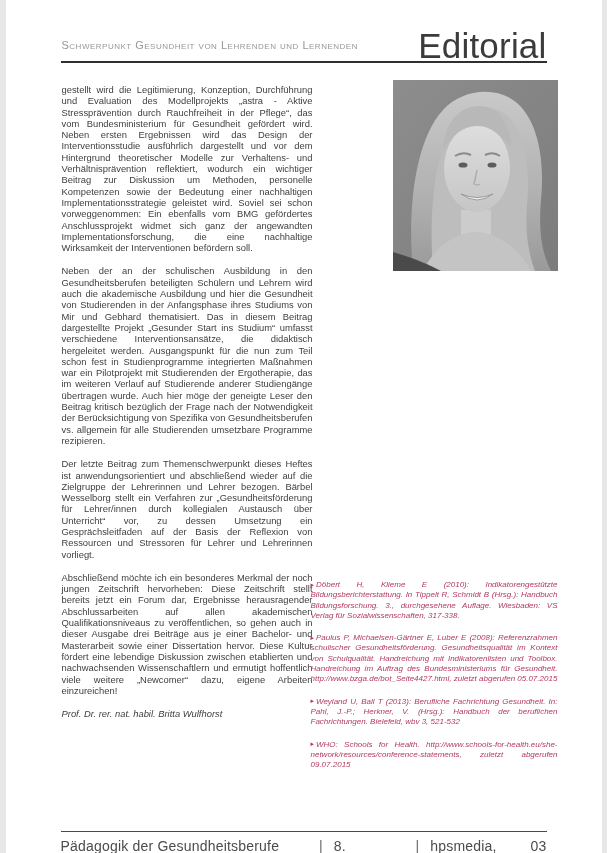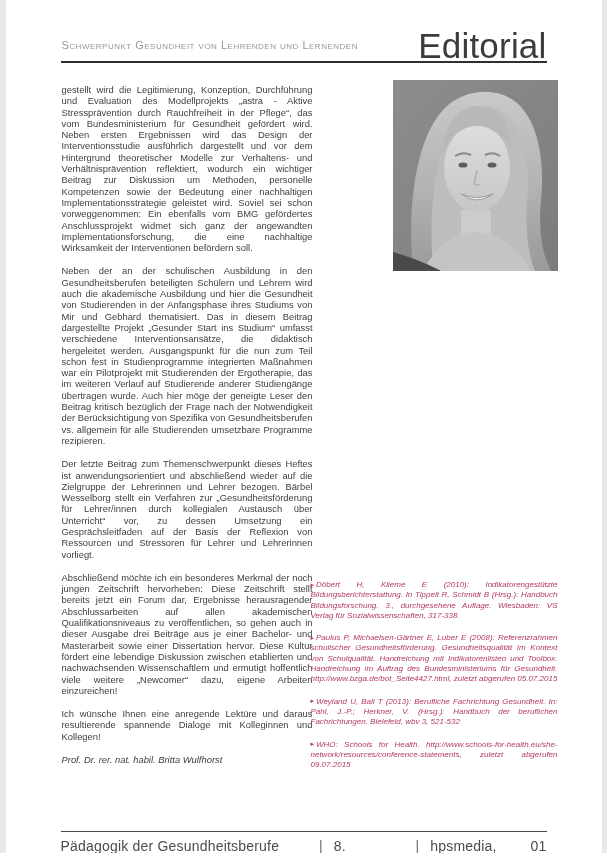--- a/index.html
+++ b/index.html
@@ -62,21 +62,20 @@
 
   <div class="kicker">Schwerpunkt Gesundheit von Lehrenden und Lernenden</div>
   <div class="page-title">Editorial</div>
   <div class="header-rule"></div>
 
   <div class="article">
     <p>gestellt wird die Legitimierung, Konzeption, Durchführung und Evaluation des Modellprojekts „astra - Aktive Stressprävention durch Rauchfreiheit in der Pflege“, das vom Bundesministerium für Gesundheit gefördert wird. Neben ersten Ergebnissen wird das Design der Interventionsstudie ausführlich dargestellt und vor dem Hintergrund theoretischer Modelle zur Verhaltens- und Verhältnisprävention reflektiert, wodurch ein wichtiger Beitrag zur Diskussion um Methoden, personelle Kompetenzen sowie der Bedeutung einer nachhaltigen Implementationsstrategie geleistet wird. Soviel sei schon vorweggenommen: Ein ebenfalls vom BMG gefördertes Anschlussprojekt widmet sich ganz der angewandten Implementationsforschung, die eine nachhaltige Wirksamkeit der Interventionen befördern soll.</p>
     <p>Neben der an der schulischen Ausbildung in den Gesundheitsberufen beteiligten Schülern und Lehrern wird auch die akademische Ausbildung und hier die Gesundheit von Studierenden in der Anfangsphase ihres Studiums von Mir und Gebhard thematisiert. Das in diesem Beitrag dargestellte Projekt „Gesunder Start ins Studium“ umfasst verschiedene Interventionsansätze, die didaktisch hergeleitet werden. Ausgangspunkt für die nun zum Teil schon fest in Studienprogramme integrierten Maßnahmen war ein Pilotprojekt mit Studierenden der Ergotherapie, das im weiteren Verlauf auf Studierende anderer Studiengänge übertragen wurde. Auch hier möge der geneigte Leser den Beitrag kritisch bezüglich der Frage nach der Notwendigkeit der Berücksichtigung von Spezifika von Gesundheitsberufen vs. allgemein für alle Studierenden umsetzbare Programme rezipieren.</p>
     <p>Der letzte Beitrag zum Themenschwerpunkt dieses Heftes ist anwendungsorientiert und abschließend wieder auf die Zielgruppe der Lehrerinnen und Lehrer bezogen. Bärbel Wesselborg stellt ein Verfahren zur „Gesundheitsförderung für Lehrer/innen durch kollegialen Austausch über Unterricht“ vor, zu dessen Umsetzung ein Gesprächsleitfaden auf der Basis der Reflexion von Ressourcen und Stressoren für Lehrer und Lehrerinnen vorliegt.</p>
     <p>Abschließend möchte ich ein besonderes Merkmal der noch jungen Zeitschrift hervorheben: Diese Zeitschrift stellt bereits jetzt ein Forum dar, Ergebnisse herausragender Abschlussarbeiten auf allen akademischen Qualifikationsniveaus zu veröffentlichen, so gehen auch in dieser Ausgabe drei Beiträge aus je einer Bachelor- und Masterarbeit sowie einer Dissertation hervor. Diese Kultur fördert eine lebendige Diskussion zwischen etablierten und nachwachsenden Wissenschaftlern und ermutigt hoffentlich viele weitere „Newcomer“ dazu, eigene Arbeiten einzureichen!</p>
-    <p>Ich wünsche Ihnen eine anregende Lektüre und daraus resultierende spannende Dialoge mit Kolleginnen und Kollegen!</p>
     <div class="signature">Prof. Dr. rer. nat. habil. Britta Wulfhorst</div>
   </div>
 
   <div class="photo">
     <svg width="165" height="191" viewBox="0 0 165 191" xmlns="http://www.w3.org/2000/svg">
       <defs>
         <linearGradient id="bgG" x1="0" y1="0" x2="1" y2="1">
           <stop offset="0" stop-color="#8d8d8d"></stop>
             <stop offset="1" stop-color="#7c7c7c"></stop>
         </linearGradient>
@@ -125,16 +124,16 @@
 
   <div class="footer-rule"></div>
   <div class="footer">
     <div class="left-group">
       <span>Pädagogik der Gesundheitsberufe 2/2015</span>
       <span class="sep">|</span>
       <span>8. Jahrgang</span>
       <span class="sep">|</span>
       <span>hpsmedia, Nidda</span>
     </div>
-    <span>01</span>
+    <span>03</span>
   </div>
 
 </div>
 
 </body></html>

